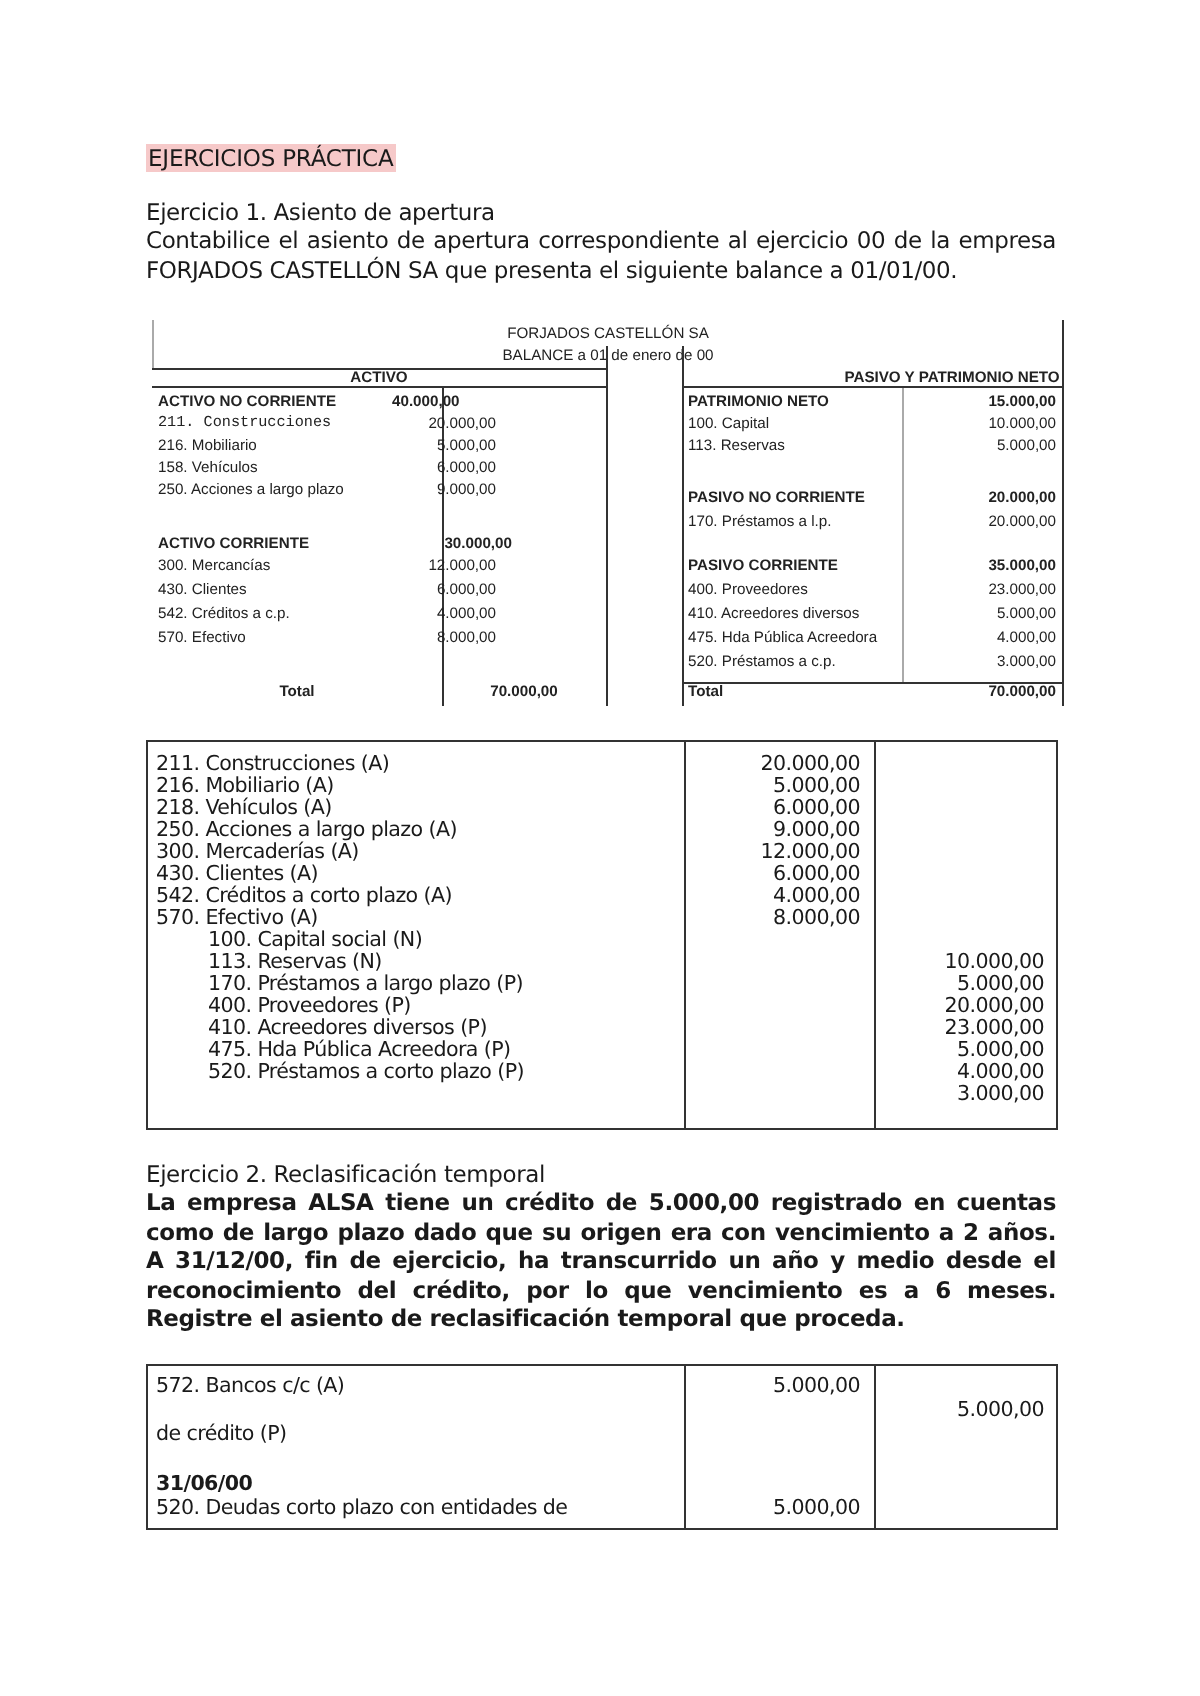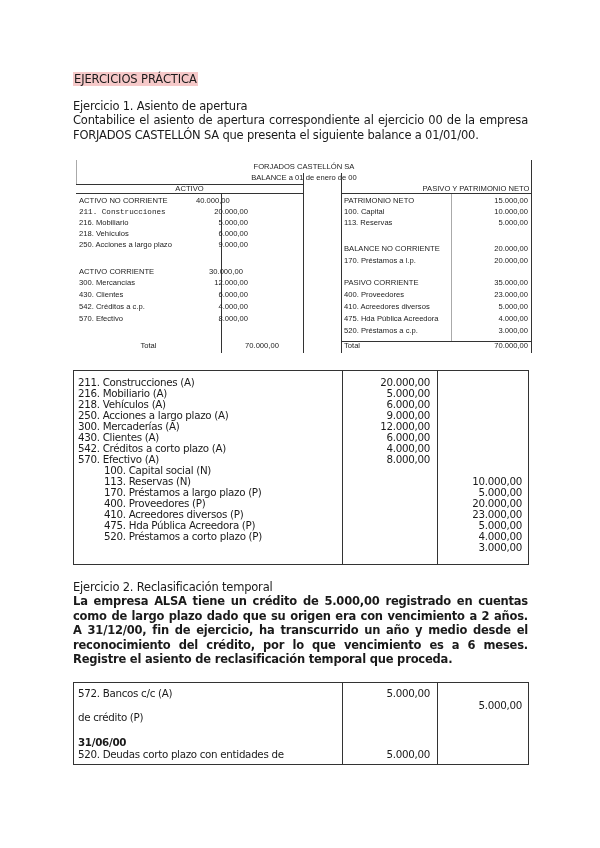--- a/index.html
+++ b/index.html
@@ -15,21 +15,21 @@
             text-align: justify; letter-spacing: -0.2px; }
     .para.bold { font-weight: bold; }
 
     
     .bal { position: absolute; left: 76px; top: 160px; width: 456px; height: 192px;
            font-family: "Liberation Sans", sans-serif; font-size: 7.6px; color: #222; }
     .bal .cap { position: absolute; left: 0; width: 456px; text-align: center; font-size: 7.6px; }
     .bal .vline { position: absolute; background: #333; width: 1px; }
     .bal .hline { position: absolute; background: #333; height: 1px; }
     .bal .row { position: absolute; height: 10px; line-height: 10px; white-space: nowrap; }
-    .bal .b { font-weight: normal; }
+    .bal .b { font-weight: bold; }
     .bal .num { position: absolute; text-align: right; white-space: nowrap; height: 10px; line-height: 10px; }
 
     
     .jbox { position: absolute; border: 1.5px solid #333; box-sizing: border-box; }
     .jbox .col { position: absolute; top: 0; bottom: 0; border-left: 1.5px solid #333; }
     .jline { position: absolute; font-size: 10.3px; line-height: 11px; white-space: nowrap; letter-spacing: -0.3px; }
     .jnum { position: absolute; font-size: 10.3px; line-height: 11px; text-align: right; white-space: nowrap; letter-spacing: -0.3px; }
   </style>
 </head>
 <body>
@@ -58,47 +58,47 @@
 
     <div class="row b" style="left:0; width:227px; top:24px; text-align:center;">ACTIVO</div>
     <div class="row b" style="left:265px; width:190px; top:24px; text-align:center;padding-left:40px;">PASIVO Y PATRIMONIO NETO</div>
 
     <div class="row b" style="left:3px; top:36px;">ACTIVO NO CORRIENTE</div>
     <div class="num b" style="left:120px; width:26px; top:36px; text-align:left;">40.000,00</div>
     <div class="row" style="left:3px; top:47px;font-family:Liberation Mono, monospace;">211. Construcciones</div>
     <div class="num" style="left:100px; width:72px; top:47px;">20.000,00</div>
     <div class="row" style="left:3px; top:58px;">216. Mobiliario</div>
     <div class="num" style="left:100px; width:72px; top:58px;">5.000,00</div>
-    <div class="row" style="left:3px; top:69px;">218. Vehículos</div>
+    <div class="row" style="left:3px; top:69px;">158. Vehículos</div>
     <div class="num" style="left:100px; width:72px; top:69px;">6.000,00</div>
     <div class="row" style="left:3px; top:80px;">250. Acciones a largo plazo</div>
     <div class="num" style="left:100px; width:72px; top:80px;">9.000,00</div>
 
     <div class="row b" style="left:3px; top:107px;">ACTIVO CORRIENTE</div>
-    <div class="num b" style="left:120px; width:60px; top:107px; text-align:center;">30.000,00</div>
+    <div class="num b" style="left:120px; width:60px; top:107px; text-align:right;">30.000,00</div>
     <div class="row" style="left:3px; top:118px;">300. Mercancías</div>
     <div class="num" style="left:100px; width:72px; top:118px;">12.000,00</div>
     <div class="row" style="left:3px; top:130px;">430. Clientes</div>
     <div class="num" style="left:100px; width:72px; top:130px;">6.000,00</div>
     <div class="row" style="left:3px; top:142px;">542. Créditos a c.p.</div>
     <div class="num" style="left:100px; width:72px; top:142px;">4.000,00</div>
     <div class="row" style="left:3px; top:154px;">570. Efectivo</div>
     <div class="num" style="left:100px; width:72px; top:154px;">8.000,00</div>
 
     <div class="row b" style="left:0; width:145px; top:181px; text-align:center;">Total</div>
     <div class="num b" style="left:150px; width:72px; top:181px; text-align:center;">70.000,00</div>
 
     <div class="row b" style="left:268px; top:36px;">PATRIMONIO NETO</div>
     <div class="num b" style="left:380px; width:72px; top:36px;">15.000,00</div>
     <div class="row" style="left:268px; top:47px;">100. Capital</div>
     <div class="num" style="left:380px; width:72px; top:47px;">10.000,00</div>
     <div class="row" style="left:268px; top:58px;">113. Reservas</div>
     <div class="num" style="left:380px; width:72px; top:58px;">5.000,00</div>
 
-    <div class="row b" style="left:268px; top:84px;">BALANCE NO CORRIENTE</div>
+    <div class="row b" style="left:268px; top:84px;">PASIVO NO CORRIENTE</div>
     <div class="num b" style="left:380px; width:72px; top:84px;">20.000,00</div>
     <div class="row" style="left:268px; top:96px;">170. Préstamos a l.p.</div>
     <div class="num" style="left:380px; width:72px; top:96px;">20.000,00</div>
 
     <div class="row b" style="left:268px; top:118px;">PASIVO CORRIENTE</div>
     <div class="num b" style="left:380px; width:72px; top:118px;">35.000,00</div>
     <div class="row" style="left:268px; top:130px;">400. Proveedores</div>
     <div class="num" style="left:380px; width:72px; top:130px;">23.000,00</div>
     <div class="row" style="left:268px; top:142px;">410. Acreedores diversos</div>
     <div class="num" style="left:380px; width:72px; top:142px;">5.000,00</div>

